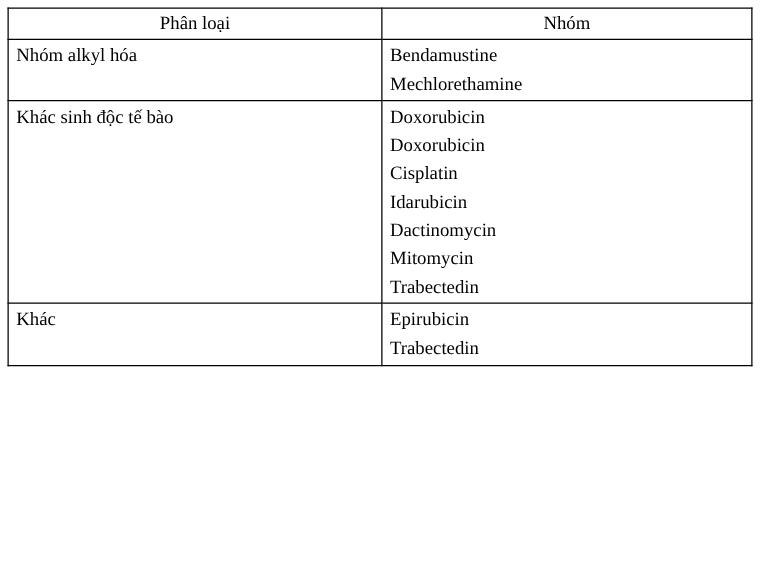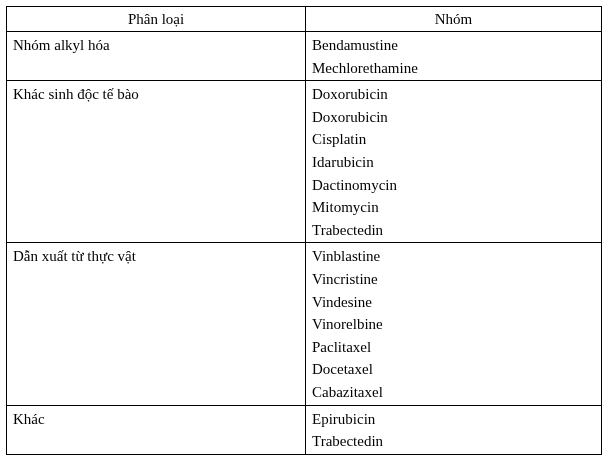--- a/index.html
+++ b/index.html
@@ -80,32 +80,20 @@
           <div class="drug">Doxorubicin</div>
           <div class="drug">Doxorubicin</div>
           <div class="drug">Cisplatin</div>
           <div class="drug">Idarubicin</div>
           <div class="drug">Dactinomycin</div>
           <div class="drug">Mitomycin</div>
           <div class="drug">Trabectedin</div>
         </td>
       </tr>
       <tr>
-        <td>Dẫn xuất từ thực vật</td>
-        <td>
-          <div class="drug">Vinblastine</div>
-          <div class="drug">Vincristine</div>
-          <div class="drug">Vindesine</div>
-          <div class="drug">Vinorelbine</div>
-          <div class="drug">Paclitaxel</div>
-          <div class="drug">Docetaxel</div>
-          <div class="drug">Cabazitaxel</div>
-        </td>
-      </tr>
-      <tr>
         <td>Khác</td>
         <td>
           <div class="drug">Epirubicin</div>
           <div class="drug">Trabectedin</div>
         </td>
       </tr>
     </tbody>
   </table>
 </div>
 

